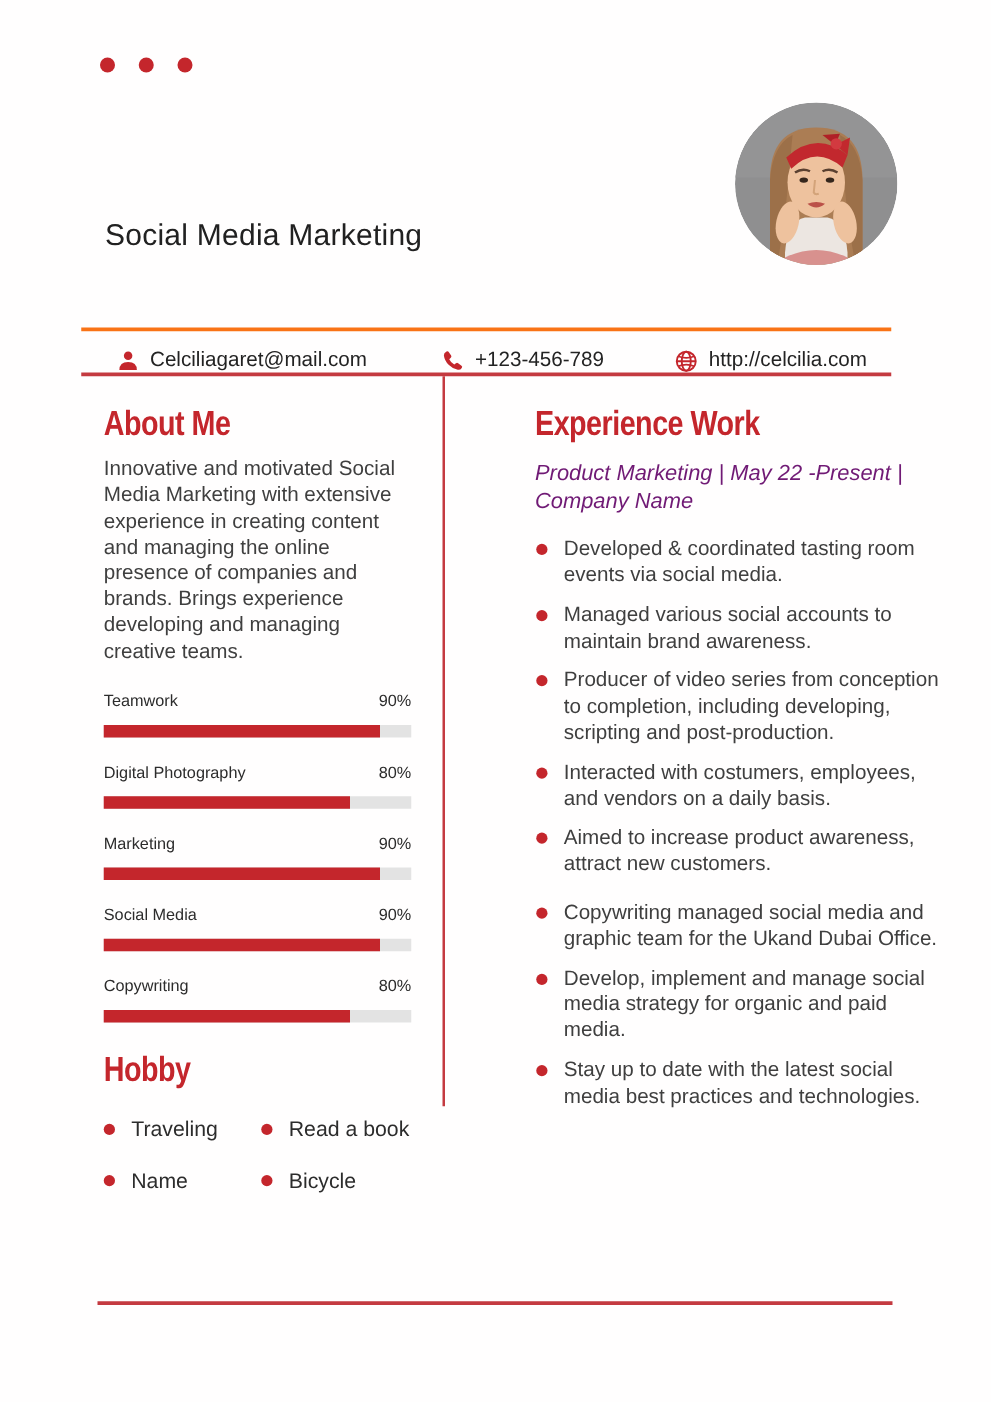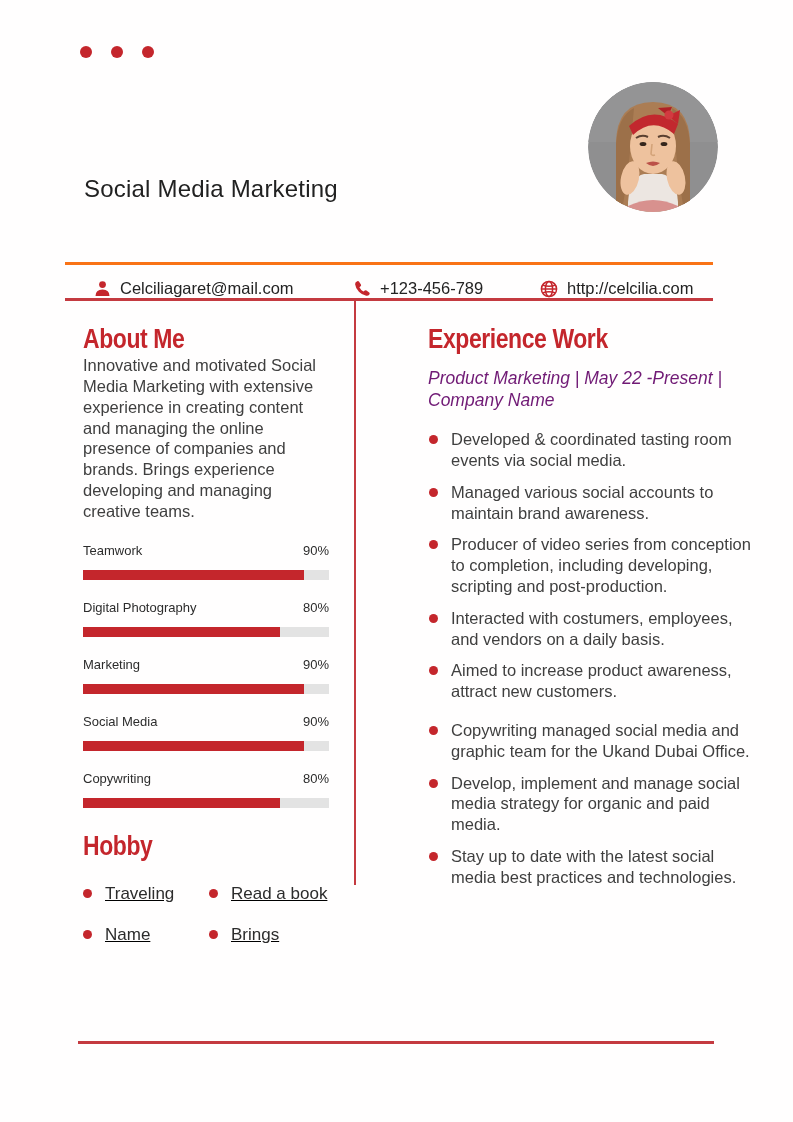--- a/index.html
+++ b/index.html
@@ -30,32 +30,32 @@
   
   .main{position:absolute;top:301px;left:0;width:793px;height:584px;}
   .divider{position:absolute;left:354px;top:0;width:2px;height:100%;background:#c43a40;}
   .col-left{position:absolute;left:83px;top:0;width:246px;}
   .col-right{position:absolute;left:400px;top:0;width:326px;margin-left:28px;}
 
   .sec-title{display:inline-block;font-size:28px;font-weight:800;color:#c4262c;
              letter-spacing:-0.5px;line-height:1.15;white-space:nowrap;
              transform:scaleX(0.82);transform-origin:left center;}
   .t-about{margin-top:22px;}
-  .about-text{font-size:16.5px;line-height:20.8px;color:#3f3f3f;}
+  .about-text{margin-top:10px;font-size:16.5px;line-height:20.8px;color:#3f3f3f;}
 
   .t-skills{margin-top:34px;}
   .skills{margin-top:19px;}
   .skill{margin-bottom:18px;}
   .skill-head{display:flex;justify-content:space-between;align-items:baseline;
               font-size:13px;color:#2c2c2c;line-height:20px;}
   .skill-bar{margin-top:9px;height:10px;background:#e3e3e3;}
   .skill-fill{height:100%;background:#c4262c;}
 
   .t-hobby{margin-top:22px;}
-  .hobby-grid{margin-top:22px;display:grid;grid-template-columns:126px 1fr;row-gap:21px;text-decoration:underline;}
+  .hobby-grid{margin-top:22px;display:grid;grid-template-columns:126px 1fr;row-gap:21px;}
   .hobby-item{display:flex;align-items:center;gap:13px;font-size:17px;color:#2c2c2c;}
   .h-dot{width:9px;height:9px;border-radius:50%;background:#c4262c;flex:none;}
 
   .t-exp{margin-top:22px;}
   .job-heading{margin-top:13px;width:322px;font-size:17.5px;line-height:21.5px;
                font-style:italic;color:#701a75;}
   .bullets{margin-top:18px;}
   .bullet{display:flex;margin-bottom:11px;}
   .b-dot{width:9px;height:9px;border-radius:50%;background:#c4262c;margin:6px 13px 0 1px;flex:none;}
   .b-text{font-size:16.5px;line-height:20.8px;color:#3f3f3f;width:302px;}
@@ -204,21 +204,21 @@
         <div class="hobby-item">
             <span class="h-dot"></span>
             <span>Read a book</span>
           </div>
         <div class="hobby-item">
             <span class="h-dot"></span>
             <span>Name</span>
           </div>
         <div class="hobby-item">
             <span class="h-dot"></span>
-            <span>Brings</span>
+            <span>Bicycle</span>
           </div>
       </div>
     </div>
 
     <div class="col-right">
       <div class="t-exp"><span class="sec-title">Experience Work</span></div>
 
       <div class="job-heading">Product Marketing | May 22 -Present | Company Name</div>
       <div class="bullets">
         <div class="bullet">

